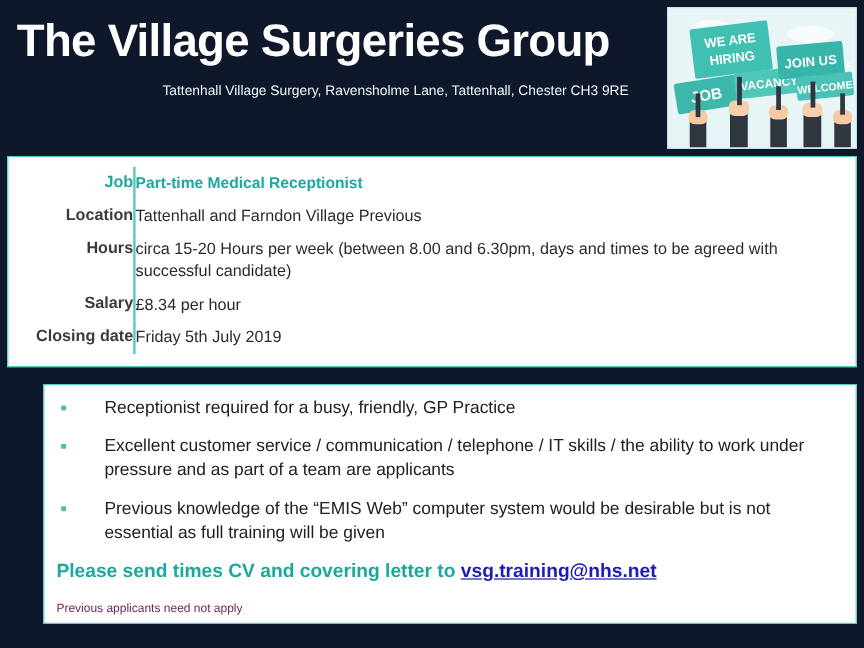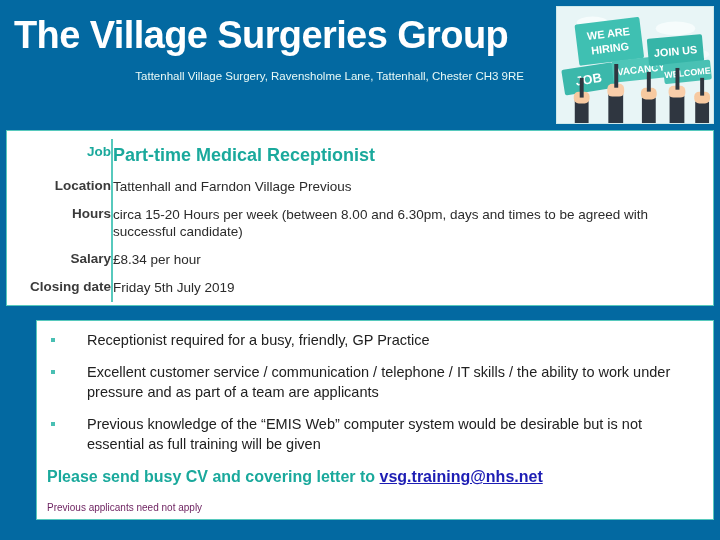--- a/index.html
+++ b/index.html
@@ -12,21 +12,21 @@
     overflow: hidden;
     background: #20b3a6;
     font-family: "Liberation Sans", sans-serif;
     -webkit-font-smoothing: antialiased;
   }
 
   .poster {
     position: relative;
     width: 720px;
     height: 540px;
-    background: #0369a1;
+    background: #0f172a;
     box-sizing: border-box;
   }
 
   
   .header {
     position: relative;
     height: 130px;
     padding: 0;
   }
   .header-text {
@@ -108,21 +108,21 @@
     padding-left: 10px;
     font-size: 13.5px;
     color: #2b2b2b;
     line-height: 1.32;
   }
   tr.row-job td.lbl,
   tr.row-job td.val {
     color: #1aa99c;
     font-weight: bold;
   }
-  tr.row-job td.val { font-size: 18px; }
+  tr.row-job td.val { font-size: 13px; }
 
   
   .panel-gap { height: 14px; }
 
   
   .panel-body {
     padding: 10px 10px 8px 10px;
     height: 200px;
     margin-left: 36px;
   }
@@ -278,19 +278,19 @@
         <span class="bullet-dot"></span>
         <span>Excellent customer service / communication / telephone / IT skills / the ability to work under pressure and as part of a team are applicants</span>
       </li>
       <li>
         <span class="bullet-dot"></span>
         <span>Previous knowledge of the “EMIS Web” computer system would be desirable but is not essential as full training will be given</span>
       </li>
     </ul>
 
     <div class="cv-line">
-      <span>Please send busy CV and covering letter to </span><a class="email" href="#">vsg.training@nhs.net</a>
+      <span>Please send times CV and covering letter to </span><a class="email" href="#">vsg.training@nhs.net</a>
     </div>
 
     <div class="prev-applicants">Previous applicants need not apply</div>
   </div>
 
 </div>
 
 </body></html>

